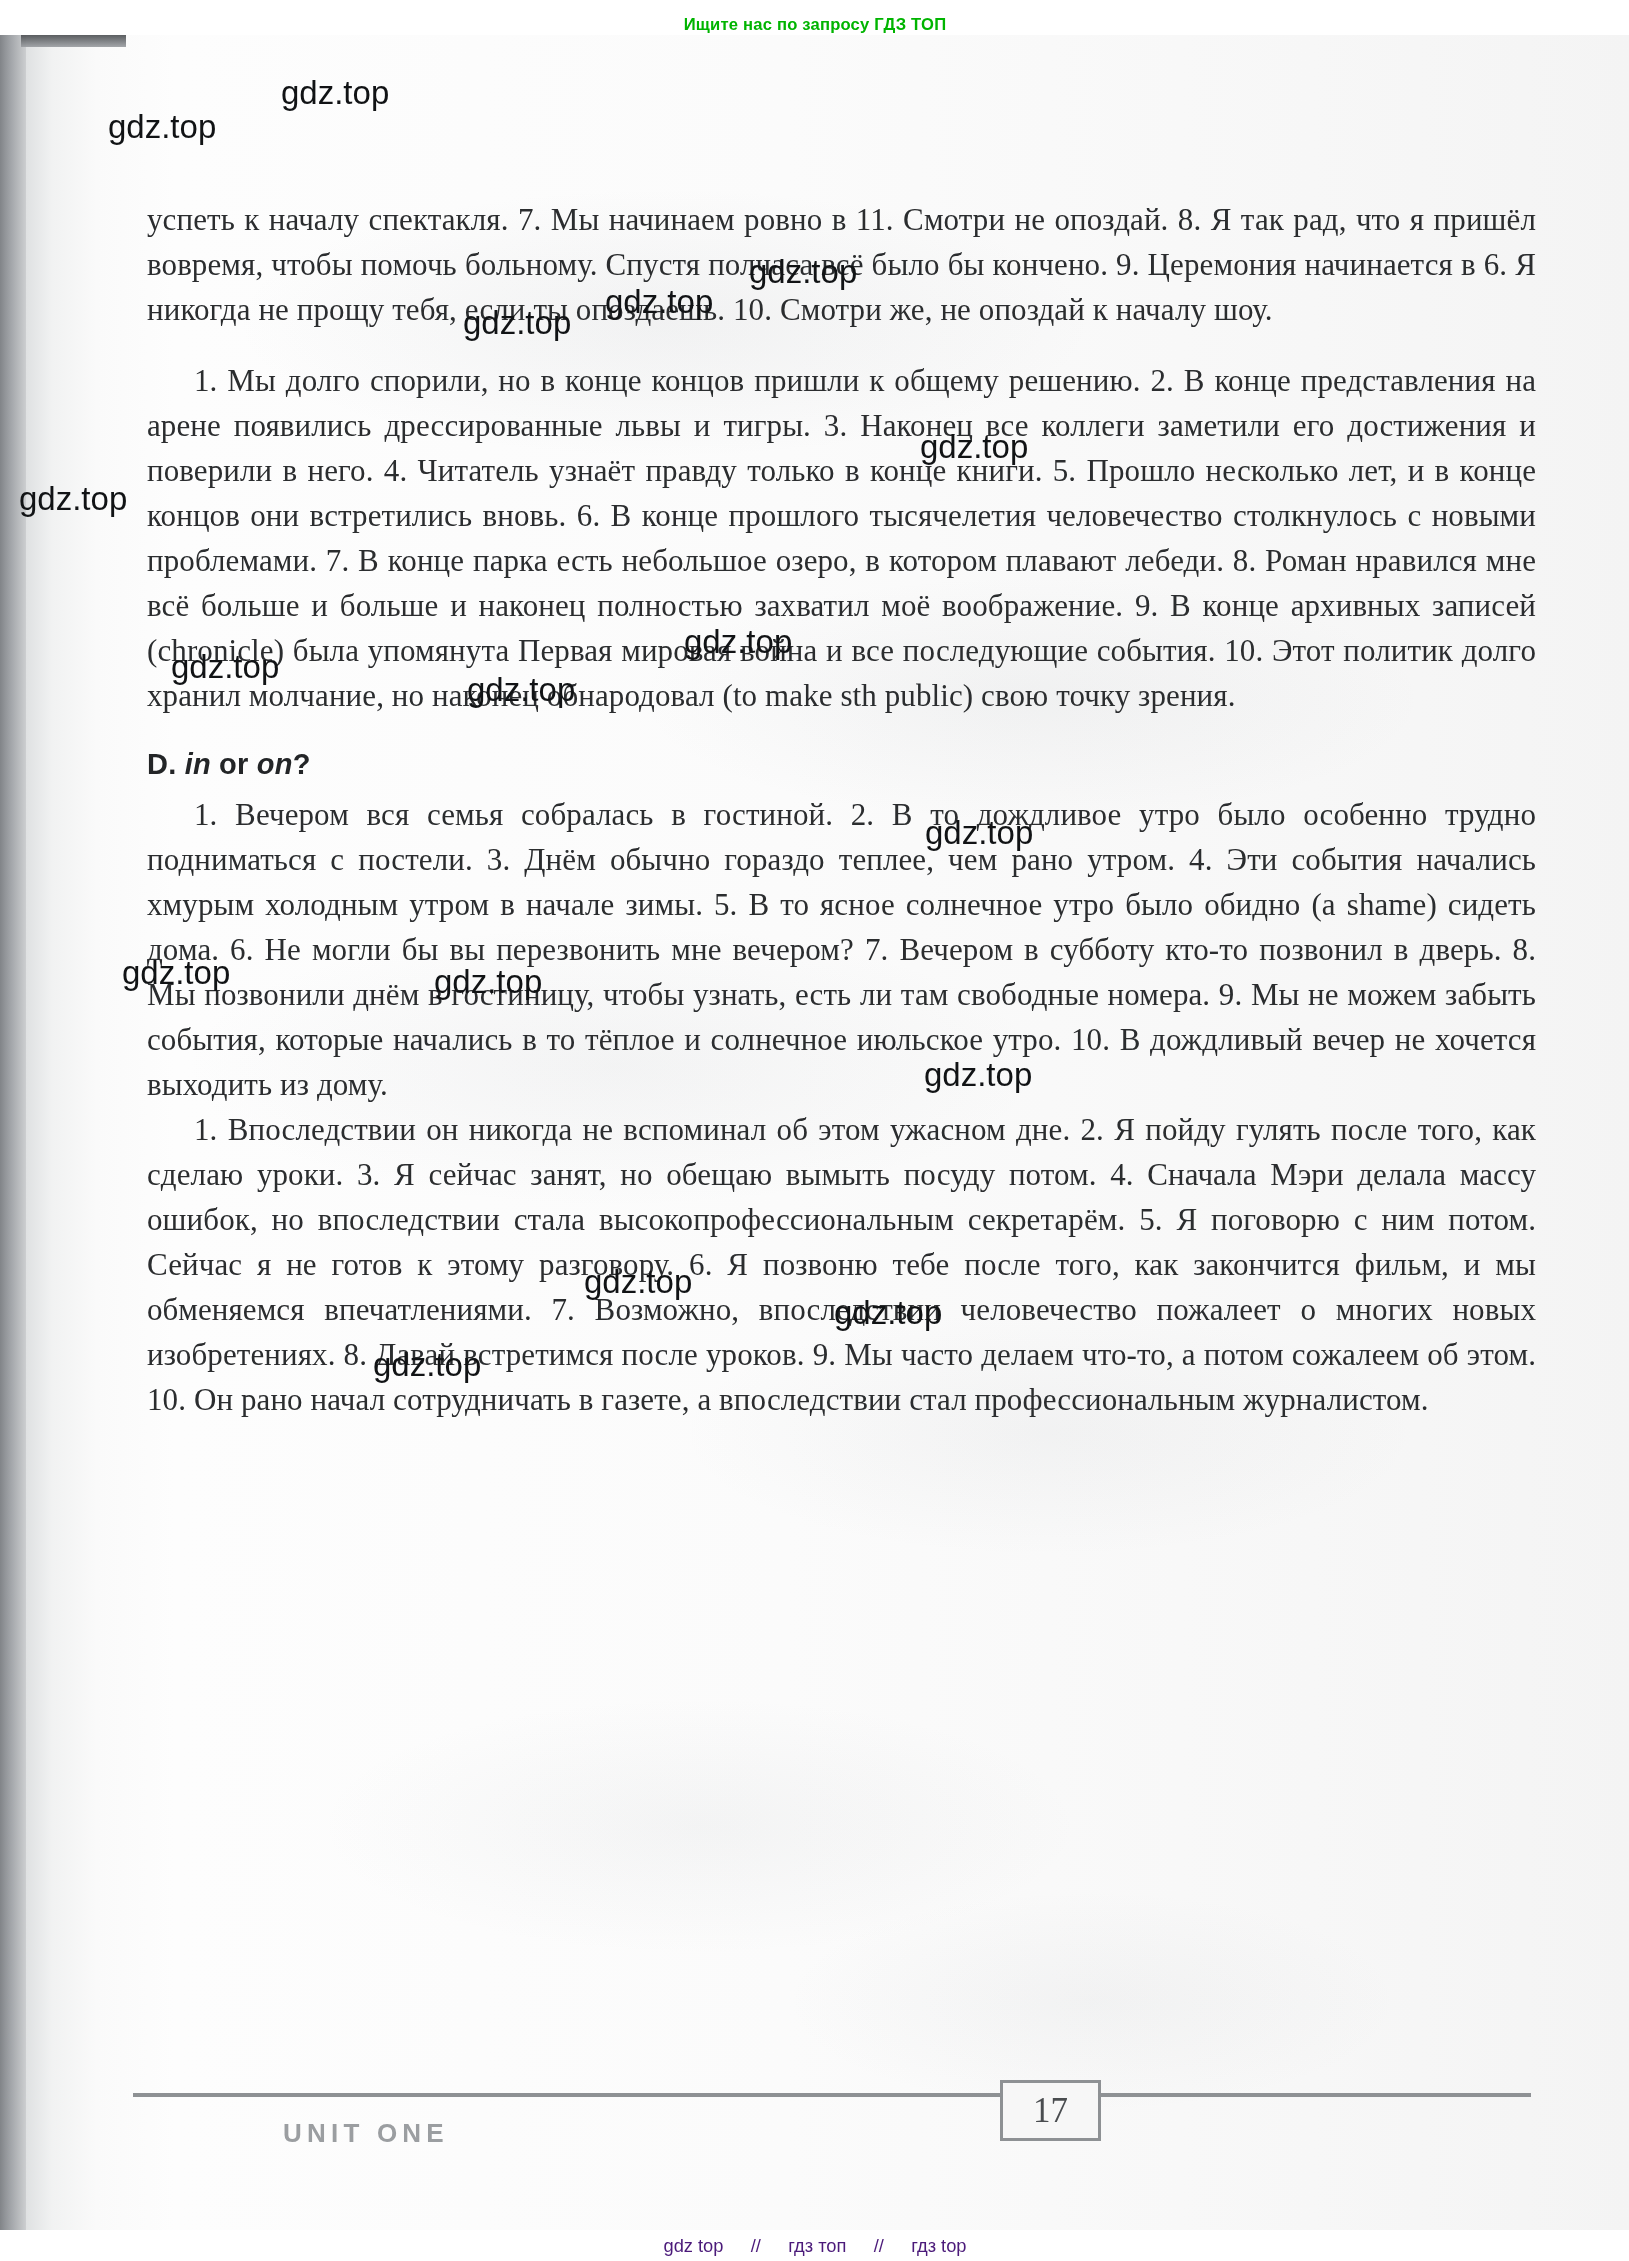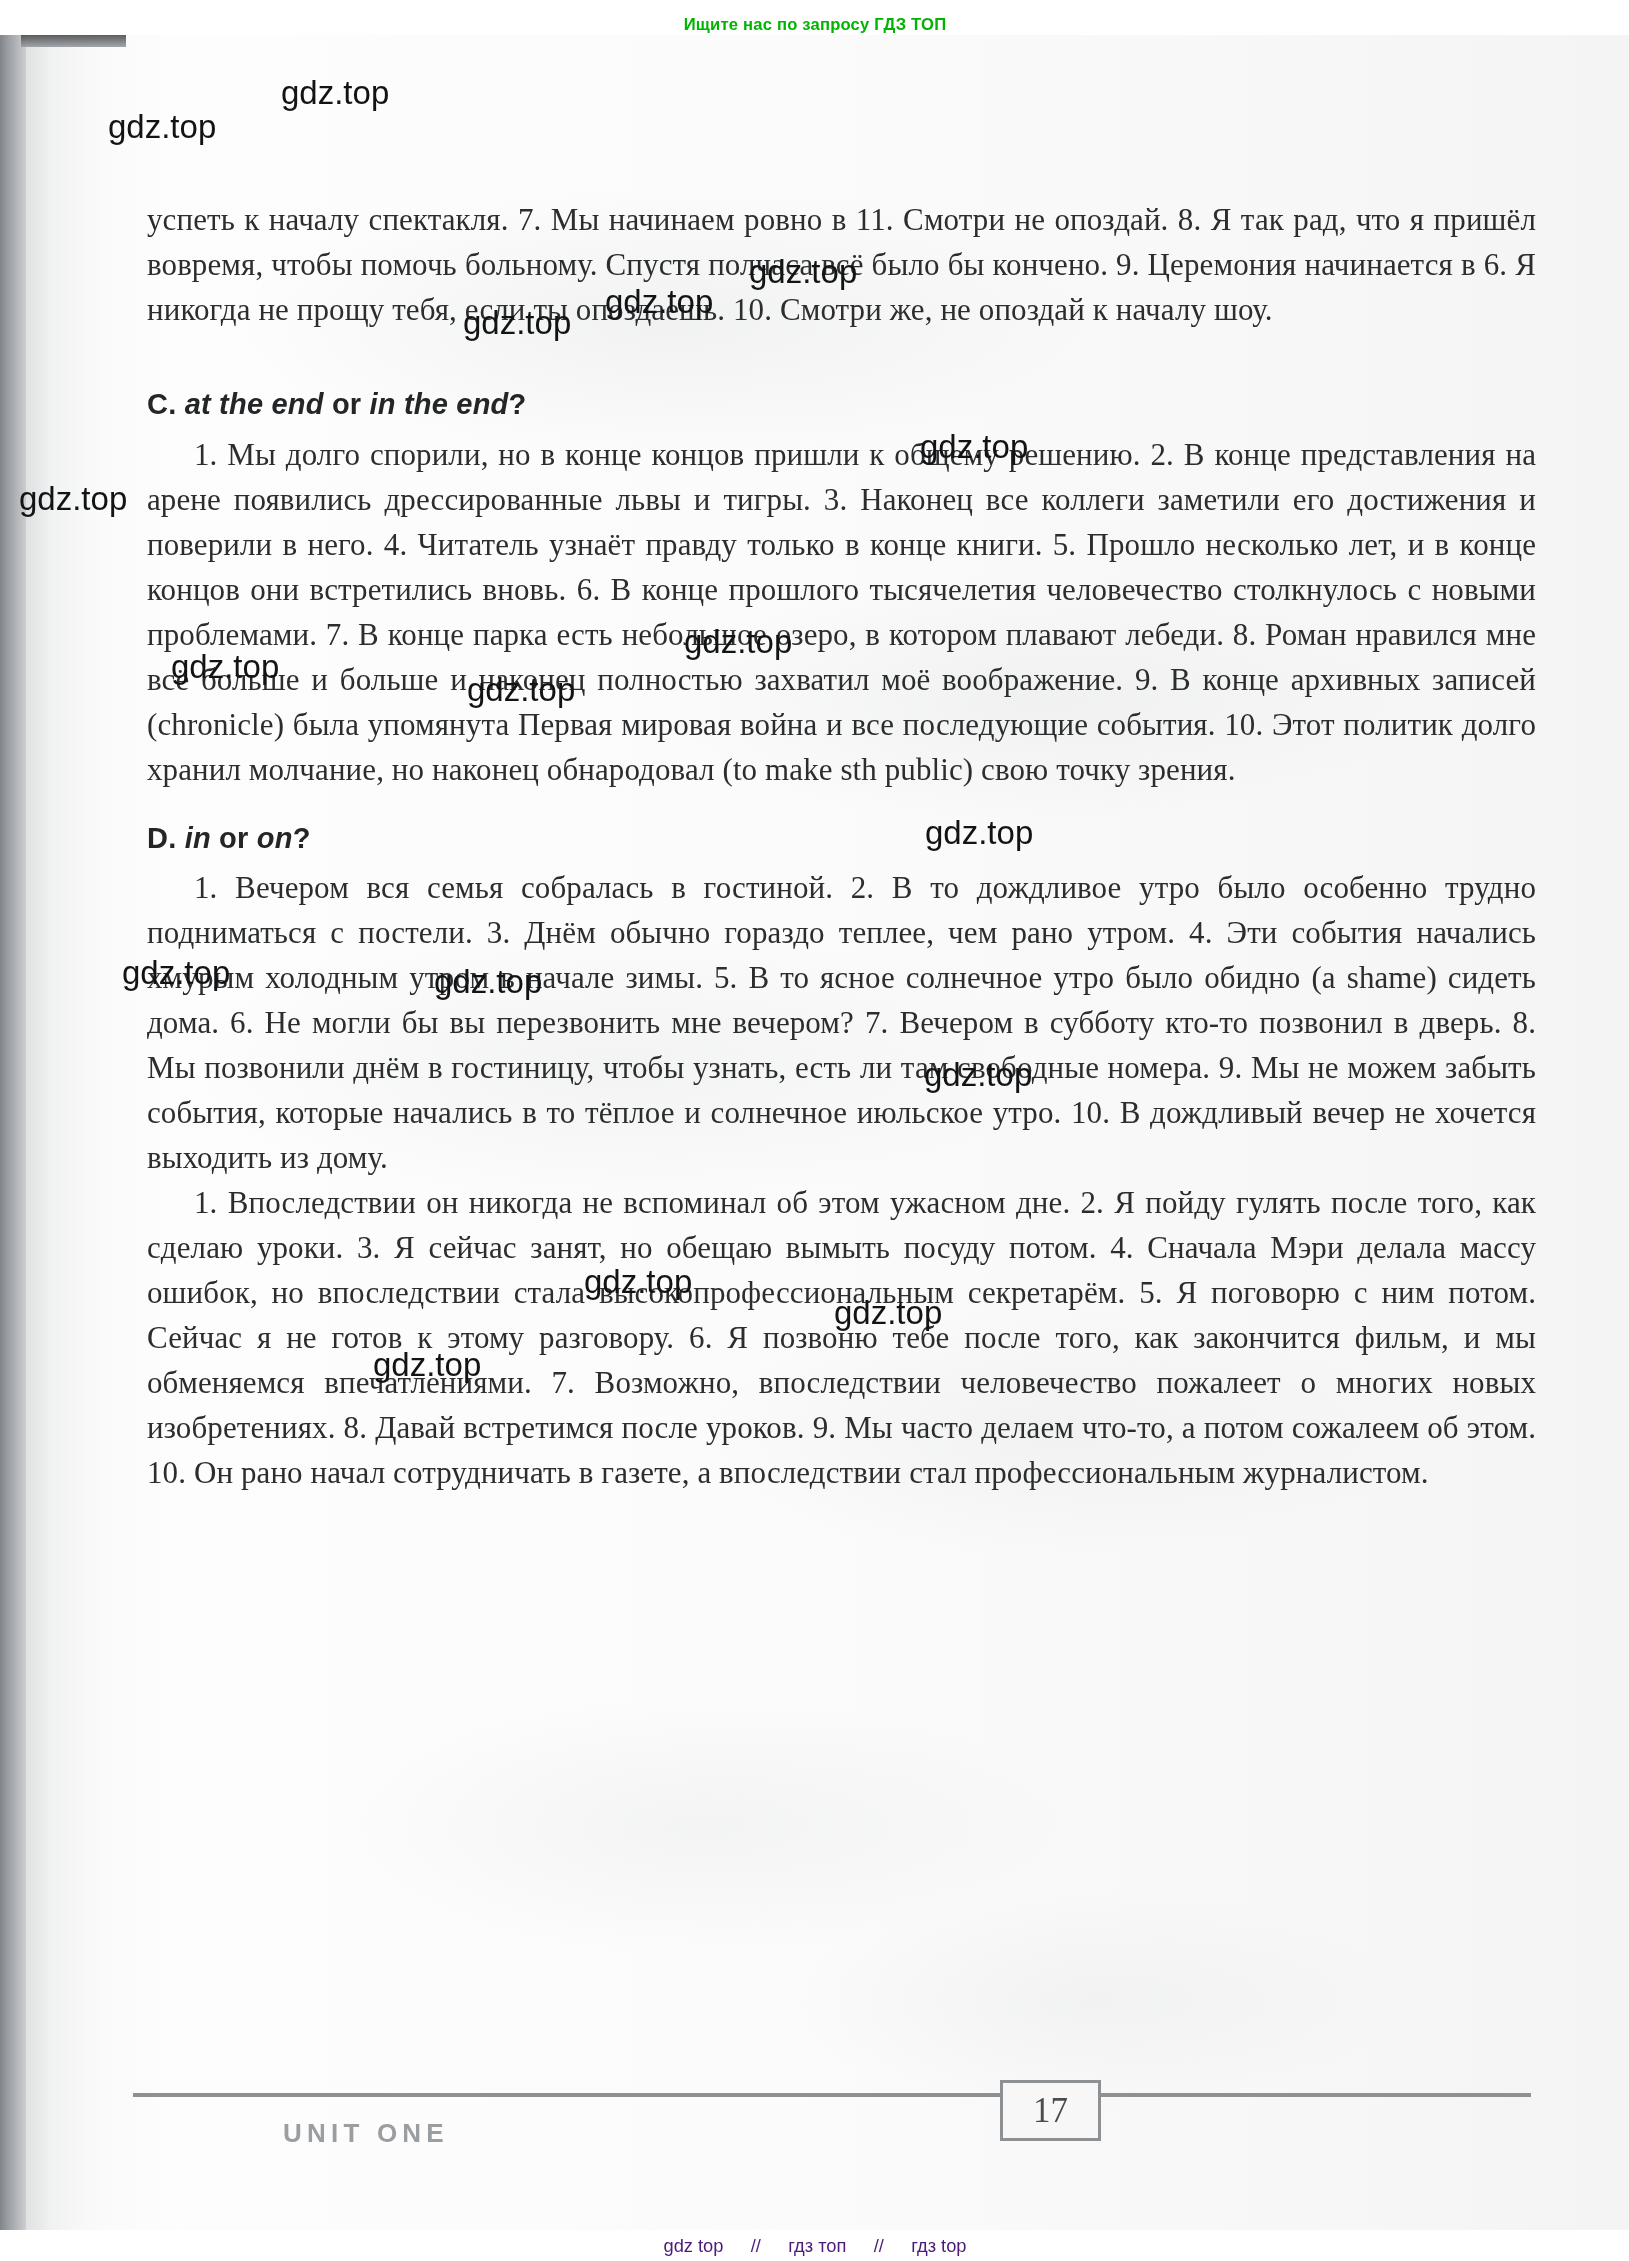--- a/index.html
+++ b/index.html
@@ -178,26 +178,20 @@
   <div class="gutter"></div>
   <div class="gutter-edge"></div>
   <div class="grain"></div>
 
   <div class="column">
 
     <p class="body-text">успеть к началу спектакля. 7. Мы начинаем ровно в 11. Смотри не опоздай. 8. Я так рад, что я пришёл вовремя, чтобы помочь больному. Спустя полчаса всё было бы кончено. 9. Церемония начинается в 6. Я никогда не прощу тебя, если ты опоздаешь. 10. Смотри же, не опоздай к началу шоу.</p>
 
     <div class="spacer-c"></div>
 
-    <h3 class="section-head">
-      <span>C.</span>
-      <span class="it">at the end</span>
-      <span>or</span>
-      <span class="it">in the end</span><span>?</span>
-    </h3>
     <p class="body-text indent">1. Мы долго спорили, но в конце концов пришли к общему решению. 2. В конце представления на арене появились дрессированные львы и тигры. 3. Наконец все коллеги заметили его достижения и поверили в него. 4. Читатель узнаёт правду только в конце книги. 5. Прошло несколько лет, и в конце концов они встретились вновь. 6. В конце прошлого тысячелетия человечество столкнулось с новыми проблемами. 7. В конце парка есть небольшое озеро, в котором плавают лебеди. 8. Роман нравился мне всё больше и больше и наконец полностью захватил моё воображение. 9. В конце архивных записей (chronicle) была упомянута Первая мировая война и все последующие события. 10. Этот политик долго хранил молчание, но наконец обнародовал (to make sth public) свою точку зрения.</p>
 
     <h3 class="section-head">
       <span>D.</span>
       <span class="it">in</span>
       <span>or</span>
       <span class="it">on</span><span>?</span>
     </h3>
     <p class="body-text indent">1. Вечером вся семья собралась в гостиной. 2. В то дождливое утро было особенно трудно подниматься с постели. 3. Днём обычно гораздо теплее, чем рано утром. 4. Эти события начались хмурым холодным утром в начале зимы. 5. В то ясное солнечное утро было обидно (a shame) сидеть дома. 6. Не могли бы вы перезвонить мне вечером? 7. Вечером в субботу кто-то позвонил в дверь. 8. Мы позвонили днём в гостиницу, чтобы узнать, есть ли там свободные номера. 9. Мы не можем забыть события, которые начались в то тёплое и солнечное июльское утро. 10. В дождливый вечер не хочется выходить из дому.</p>
 

